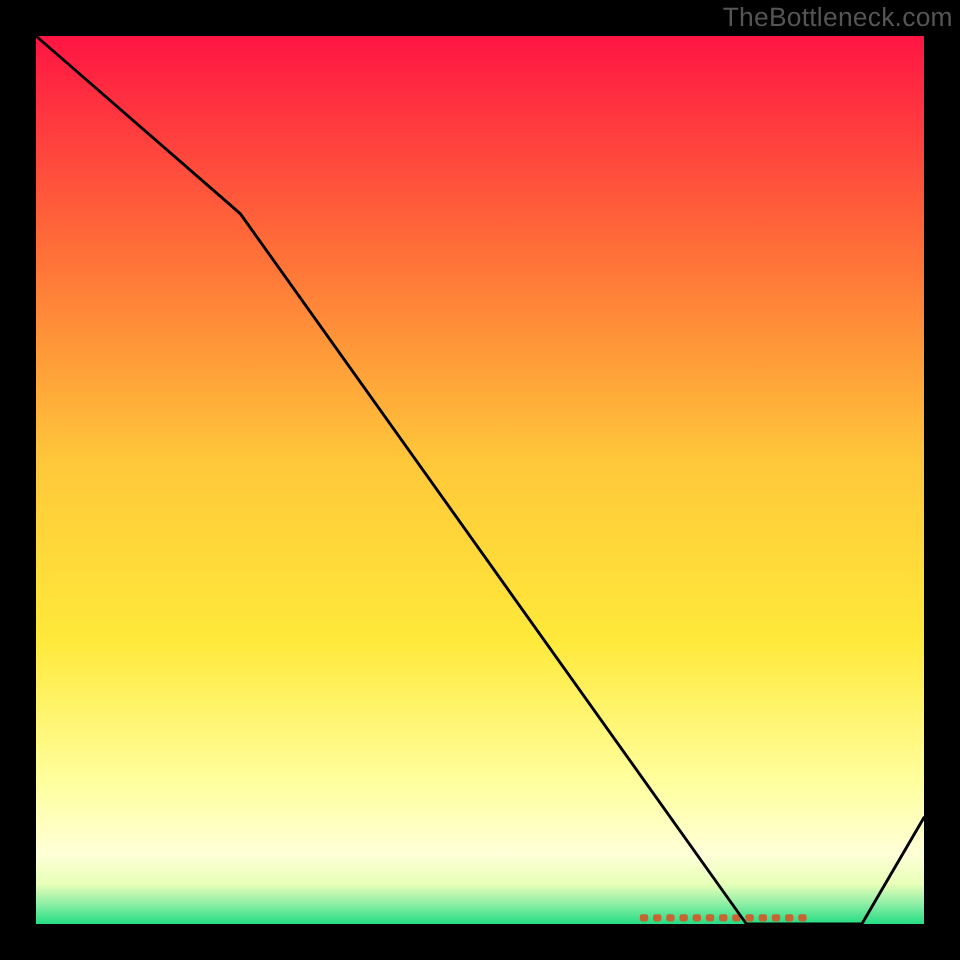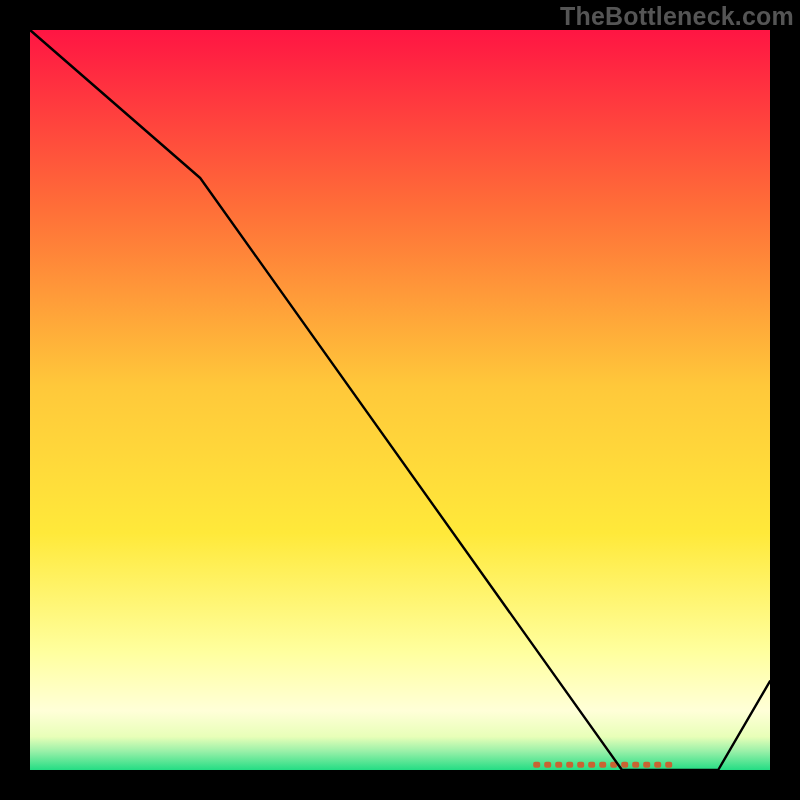--- a/index.html
+++ b/index.html
@@ -15,22 +15,22 @@
     position: relative;
     width: 800px;
     height: 800px;
     background: #000;
   }
   .watermark {
     position: absolute;
     top: 2px;
     right: 6px;
     color: #555;
-    font-size: 25px;
-    font-weight: 700;
+    font-size: 22px;
+    font-weight: 400;
     z-index: 20;
     letter-spacing: 0.2px;
   }
   svg {
     display: block;
   }
 </style>
 </head>
 <body>
 <div class="container">

